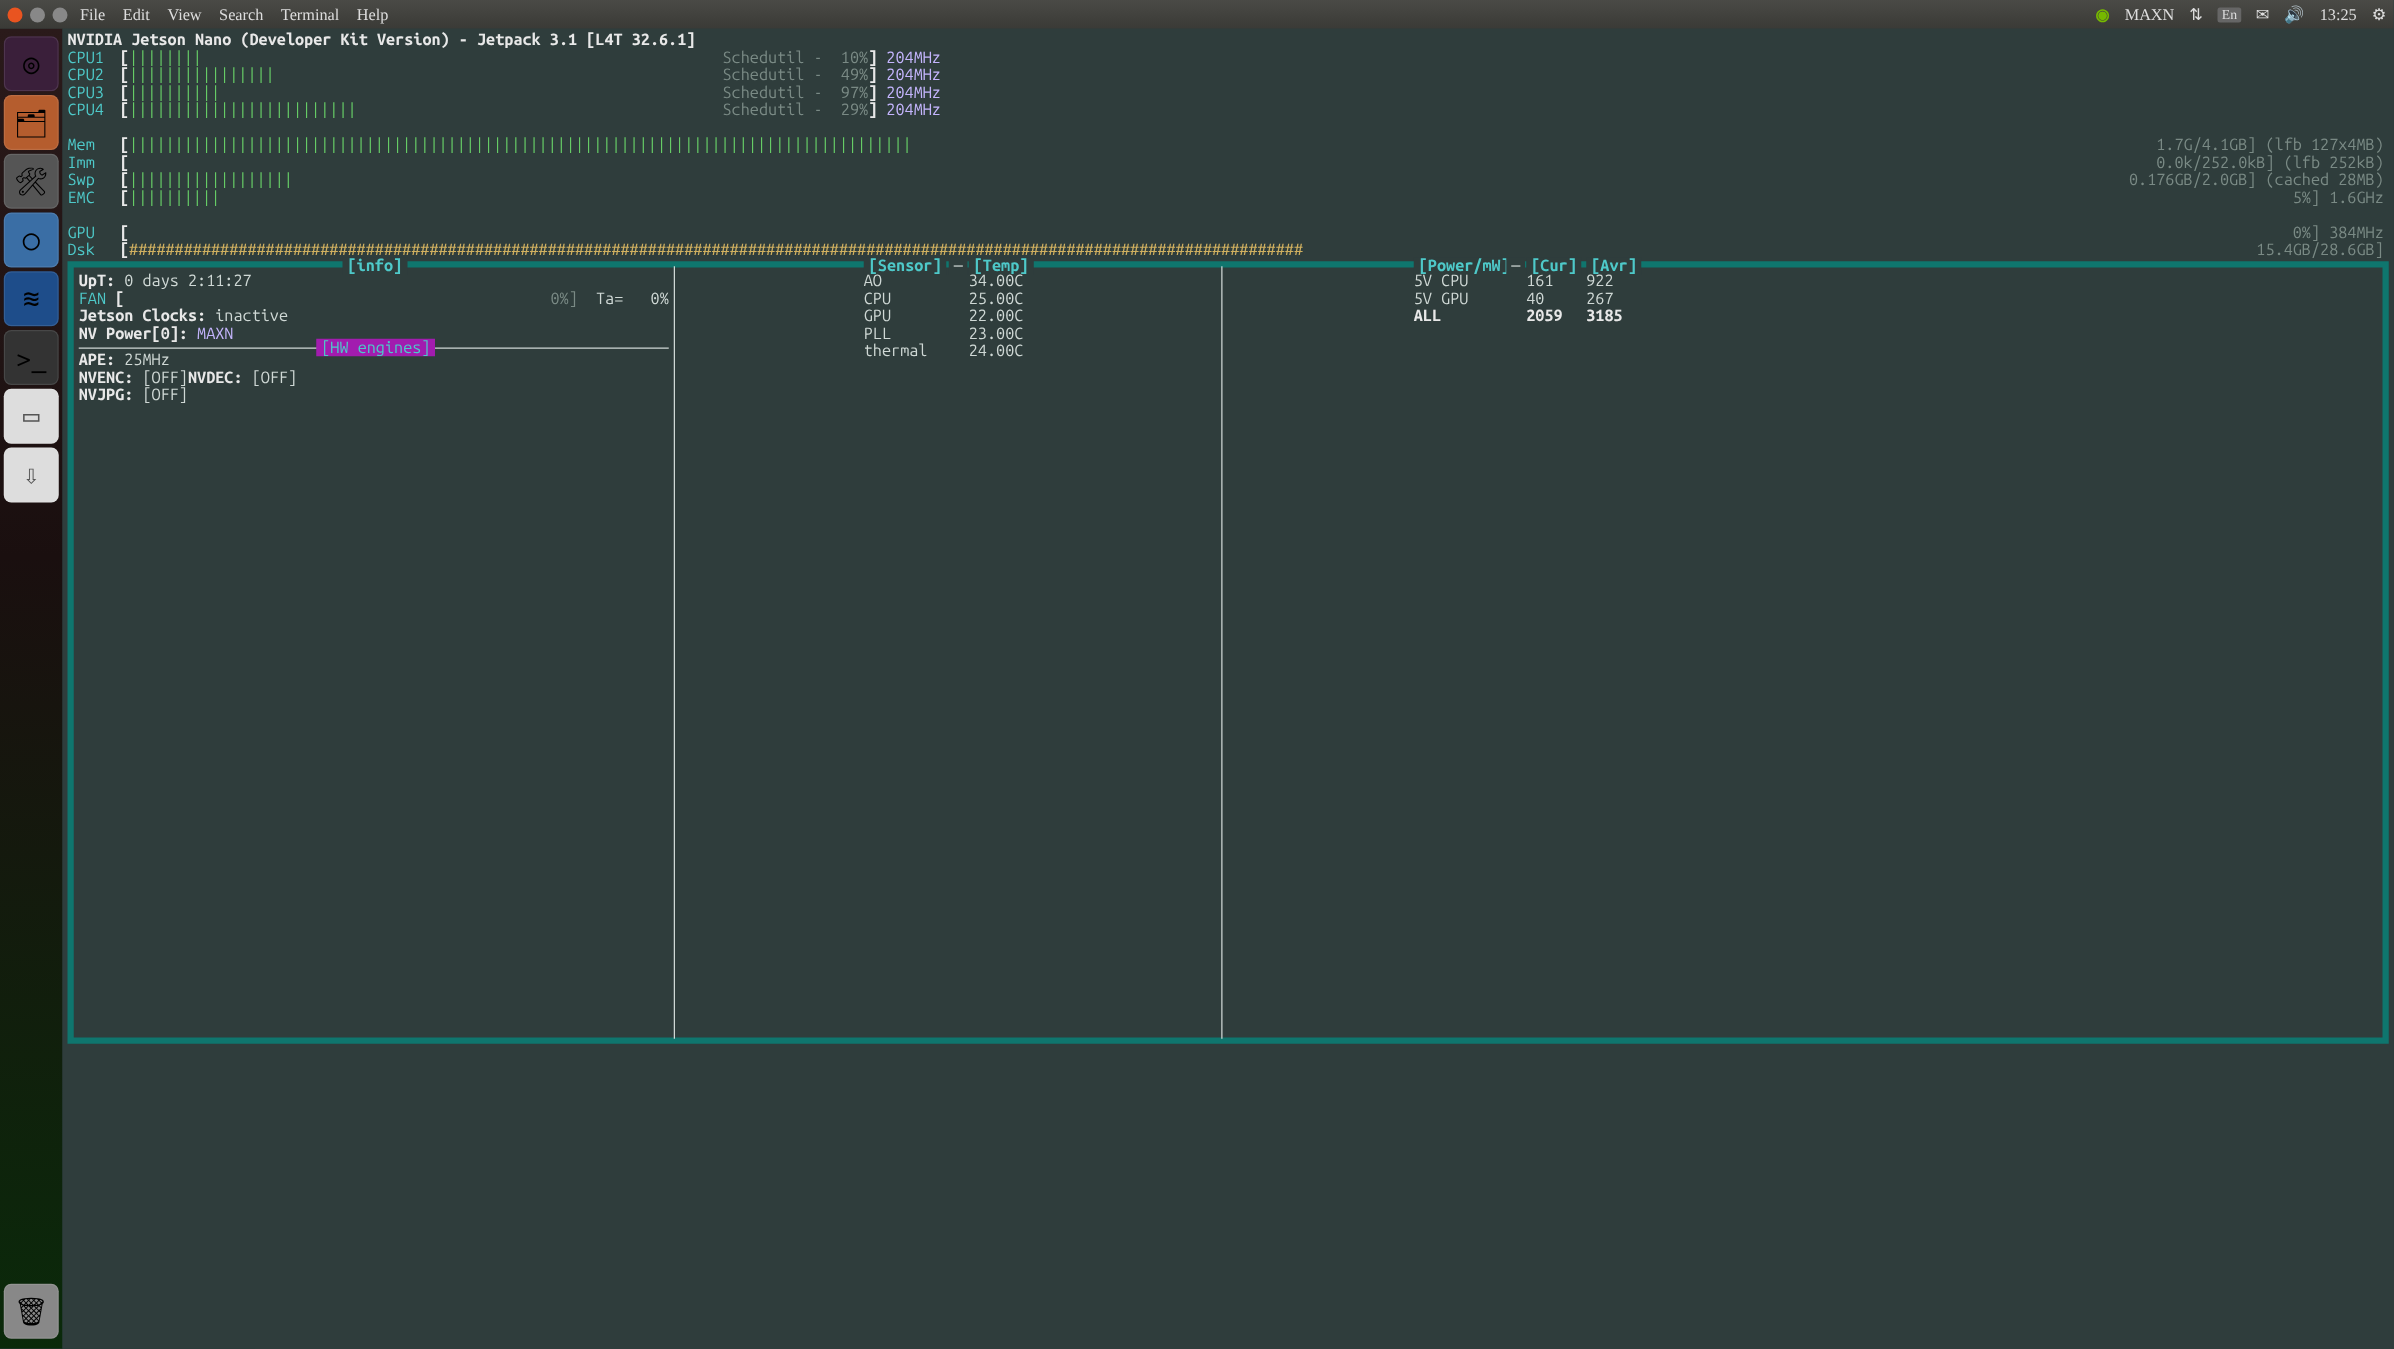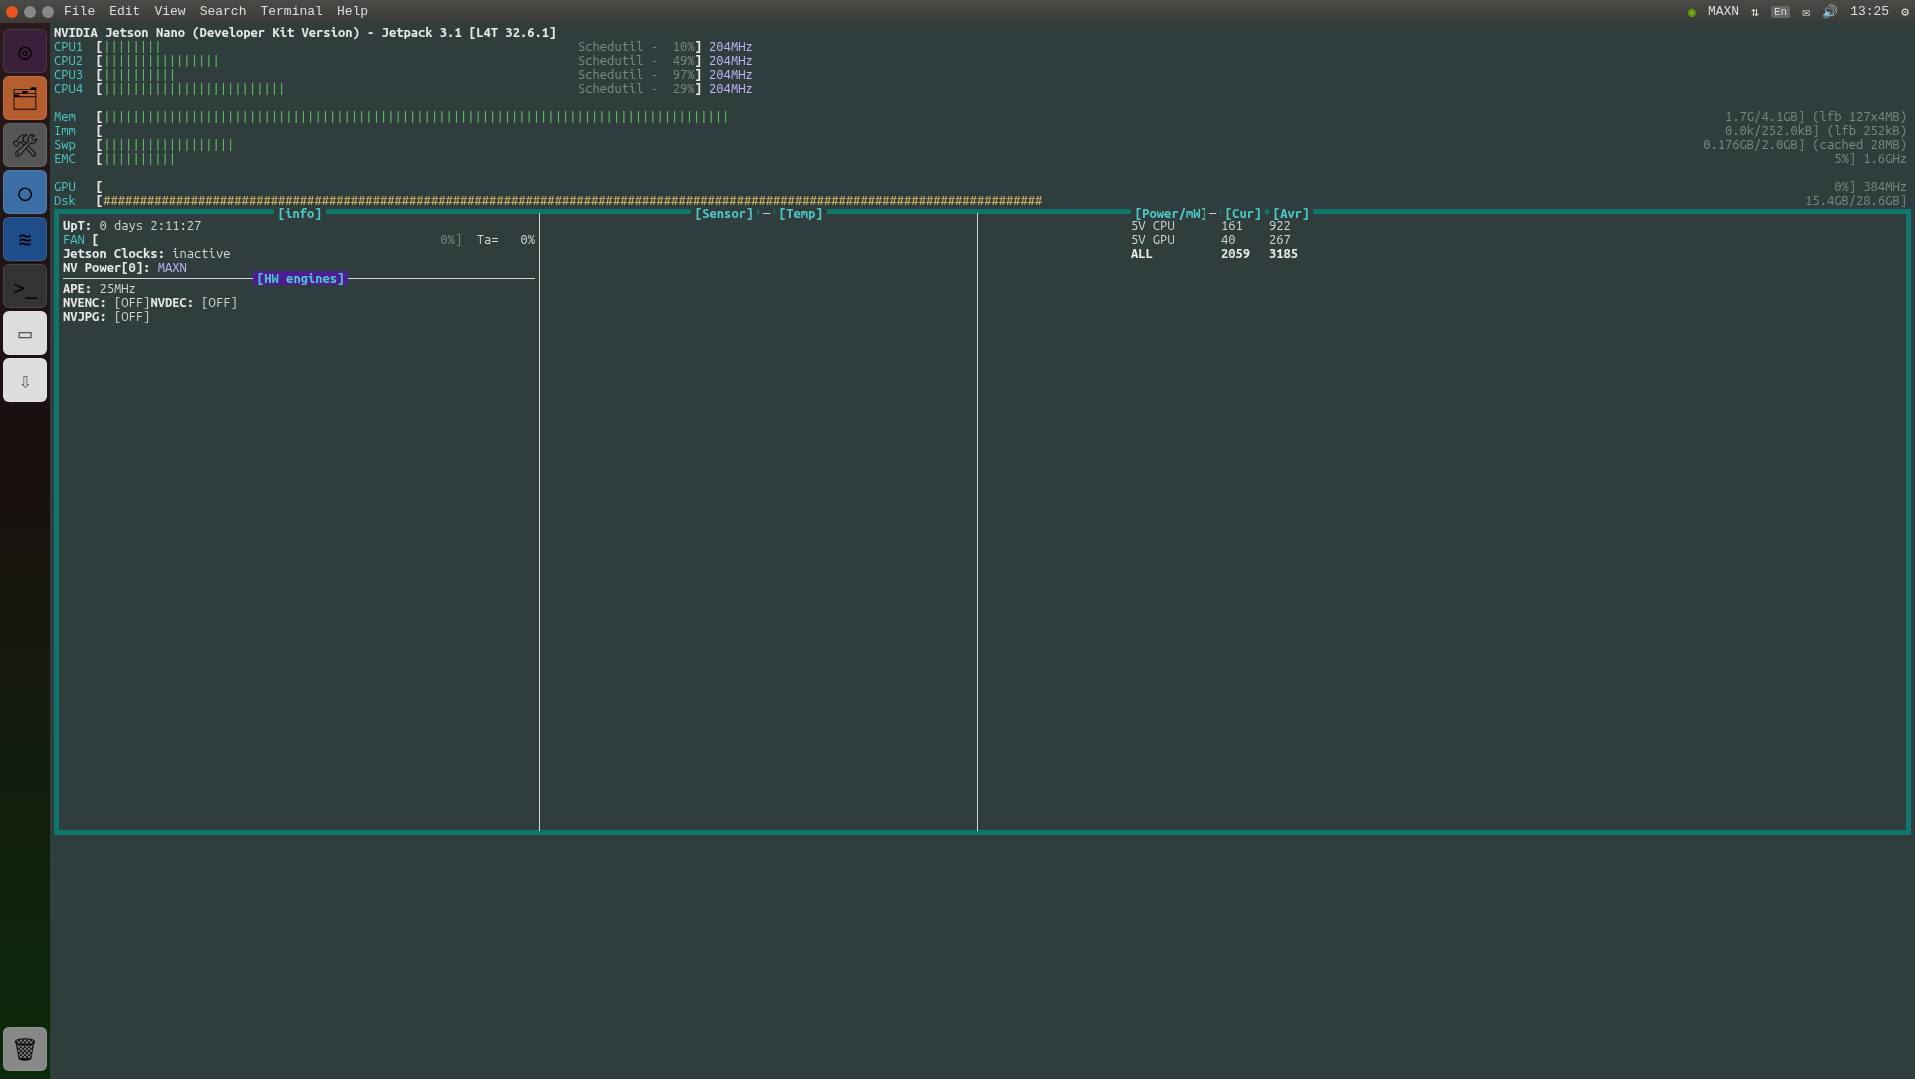--- a/index.html
+++ b/index.html
@@ -1,20 +1,20 @@
 <!DOCTYPE html>
 <html><head>
 <meta charset="utf-8">
 <style>
 * { margin: 0; padding: 0; box-sizing: border-box; }
 html, body { width: 1915px; height: 1079px; overflow: hidden; font-family: "Ubuntu Mono", "DejaVu Sans Mono", monospace; font-size: 13px; background: #2c3e3e; }
 body { display: flex; flex-direction: column; }
 
 
-.menubar { height: 23px; background: linear-gradient(#4a4a46, #3a3a36); color: #ddd; display: flex; align-items: center; padding: 0 6px; font-family: Liberation Mono, monospace; font-size: 13px; justify-content: flex-end; }
+.menubar { height: 23px; background: linear-gradient(#4a4a46, #3a3a36); color: #ddd; display: flex; align-items: center; padding: 0 6px; font-family: Liberation Serif, serif; font-size: 13px; justify-content: flex-end; }
 .menubar .win-controls { display: flex; gap: 6px; margin-right: 10px; }
 .menubar .win-controls span { width: 12px; height: 12px; border-radius: 6px; display: inline-block; }
 .menubar .left { display: flex; gap: 14px; }
 .menubar .right { margin-left: auto; display: flex; align-items: center; gap: 12px; }
 .menubar .right .ind { display: inline-flex; align-items: center; justify-content: center; }
 .menubar .right .box { background: #666; border-radius: 2px; padding: 0 3px; font-size: 11px; }
 .nv-logo { color: #76b900; font-weight: bold; }
 
 
 .main { flex: 1; display: flex; }
@@ -32,21 +32,21 @@
 .row { display: flex; }
 .seg { white-space: pre; }
 
 .panes { position: relative; margin-top: 2px; }
 .pane-border { border: 5px solid #0f766e; height: 626px; position: relative; }
 .pane-vline  { position: absolute; top: -1px; bottom: -1px; width: 1px; background: #cfd8d5; }
 .pane-label  { position: absolute; top: -8px; background: #2f3d3c; padding: 0 4px; color: #4ec9c9; font-weight: bold; }
 .pane-label.gray { color: #cfd8d5; font-weight: normal; }
 
 .hw-line { border-top: 1px solid #cfd8d5; position: relative; margin: 4px 0 2px 0; }
-.hw-line .lbl { position: absolute; top: -8px; left: 190px; background: #4c1d95; padding: 0 4px; color: #4ec9c9; font-weight: bold; }
+.hw-line .lbl { position: absolute; top: -8px; left: 190px; background: #a21caf; padding: 0 4px; color: #4ec9c9; font-weight: normal; }
 
 .statusbar { position: absolute; left: 0; right: 0; bottom: 0; background: #bcc7c3; color: #222; padding: 1px 6px; display: flex; gap: 14px; }
 .statusbar .active { background: #2f3d3c; color: #e8e8e8; padding: 0 4px; }
 .watermark { position: absolute; right: 8px; bottom: 1px; color: #888; opacity: .55; font-size: 12px; }
 
 .right-col { position: absolute; right: 4px; text-align: center; }
 .barline { display: flex; }
 .barlabel { width: 42px; color: #4ec9c9; }
 .bars { color: #66cc66; }
 .dskbars { color: #d0b060; }
@@ -198,20 +198,27 @@
               <span class="lbl">[HW engines]</span>
             </div>
           <div><span class="c-white">APE:</span> <span>25MHz</span></div>
           <div class="row">
             <span class="seg"><span class="c-white">NVENC:</span> <span>[OFF]</span></span>
             <span class="seg" style=""><span class="c-white">NVDEC:</span> <span>[OFF]</span></span>
           </div>
           <div><span class="c-white">NVJPG:</span> <span>[OFF]</span></div>
         </div>
 
+        <div style="position:absolute;left:632px;top:4px" id="sensor-col">
+            <div><span class="seg" style="display:inline-block;width:84px">AO</span><span class="seg">34.00C</span></div>
+            <div><span class="seg" style="display:inline-block;width:84px">CPU</span><span class="seg">25.00C</span></div>
+            <div><span class="seg" style="display:inline-block;width:84px">GPU</span><span class="seg">22.00C</span></div>
+            <div><span class="seg" style="display:inline-block;width:84px">PLL</span><span class="seg">23.00C</span></div>
+            <div><span class="seg" style="display:inline-block;width:84px">thermal</span><span class="seg">24.00C</span></div>
+          </div>
 
         <div style="position:absolute;left:1072px;top:4px" id="power-col">
             <div><span class="seg " style="display:inline-block;width:90px">5V CPU</span><span class="seg " style="display:inline-block;width:48px">161</span><span class="seg ">922</span></div>
             <div><span class="seg " style="display:inline-block;width:90px">5V GPU</span><span class="seg " style="display:inline-block;width:48px">40</span><span class="seg ">267</span></div>
             <div><span class="seg c-white" style="display:inline-block;width:90px">ALL</span><span class="seg c-white" style="display:inline-block;width:48px">2059</span><span class="seg c-white">3185</span></div>
           </div>
       </div>
     </div>
 
   </div>

